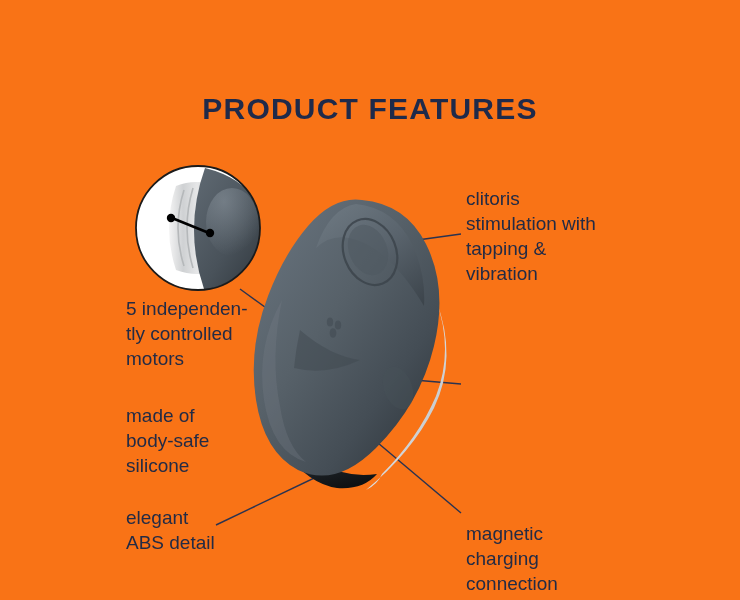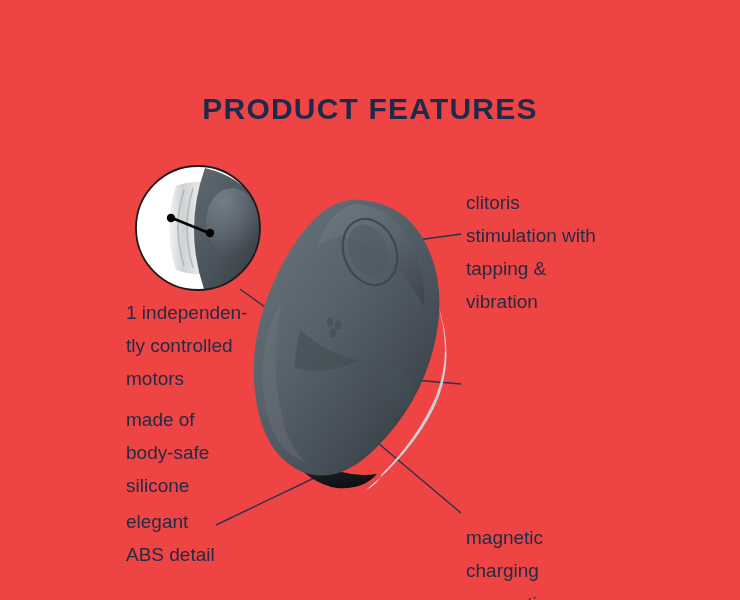--- a/index.html
+++ b/index.html
@@ -4,42 +4,42 @@
 <style>
   html, body {
     margin: 0;
     padding: 0;
     background: #ffffff;
   }
   #page {
     position: relative;
     width: 740px;
     height: 600px;
-    background: #ef4444;
+    background: #f97316;
     overflow: hidden;
     font-family: "Liberation Sans", sans-serif;
   }
   #title {
     position: absolute;
     top: 92px;
     left: 0;
     width: 740px;
     text-align: center;
     font-family: "Liberation Sans", sans-serif;
     font-size: 30px;
     font-weight: bold;
     letter-spacing: 1.2px;
     color: #1f2a4a;
   }
   .label {
     position: absolute;
     color: #232b45;
     font-family: "Liberation Sans", sans-serif;
     font-size: 19px;
-    line-height: 33px;
+    line-height: 25px;
     font-weight: 400;
     white-space: pre-line;
   }
   .label.left  { text-align: left; }
   .label.right { text-align: left; }
 
   #lbl-clitoris  { left: 466px; top: 186px; width: 168px; }
   #lbl-intuitive { left: 466px; top: 334px; width: 168px; }
   #lbl-magnetic  { left: 466px; top: 481px; width: 168px; margin-top: 40px; }
   #lbl-motors    { left: 126px; top: 296px; width: 160px; }
@@ -181,21 +181,21 @@
   <div class="label right" id="lbl-clitoris">clitoris
 stimulation with
 tapping &amp;
 vibration</div>
 
 
   <div class="label right" id="lbl-magnetic">magnetic
 charging
 connection</div>
 
-  <div class="label left" id="lbl-motors">1 independen-
+  <div class="label left" id="lbl-motors">5 independen-
 tly controlled
 motors</div>
 
   <div class="label left" id="lbl-abs">elegant
 ABS detail</div>
 
   <div class="label left" id="lbl-silicone">made of
 body-safe
 silicone</div>
 

